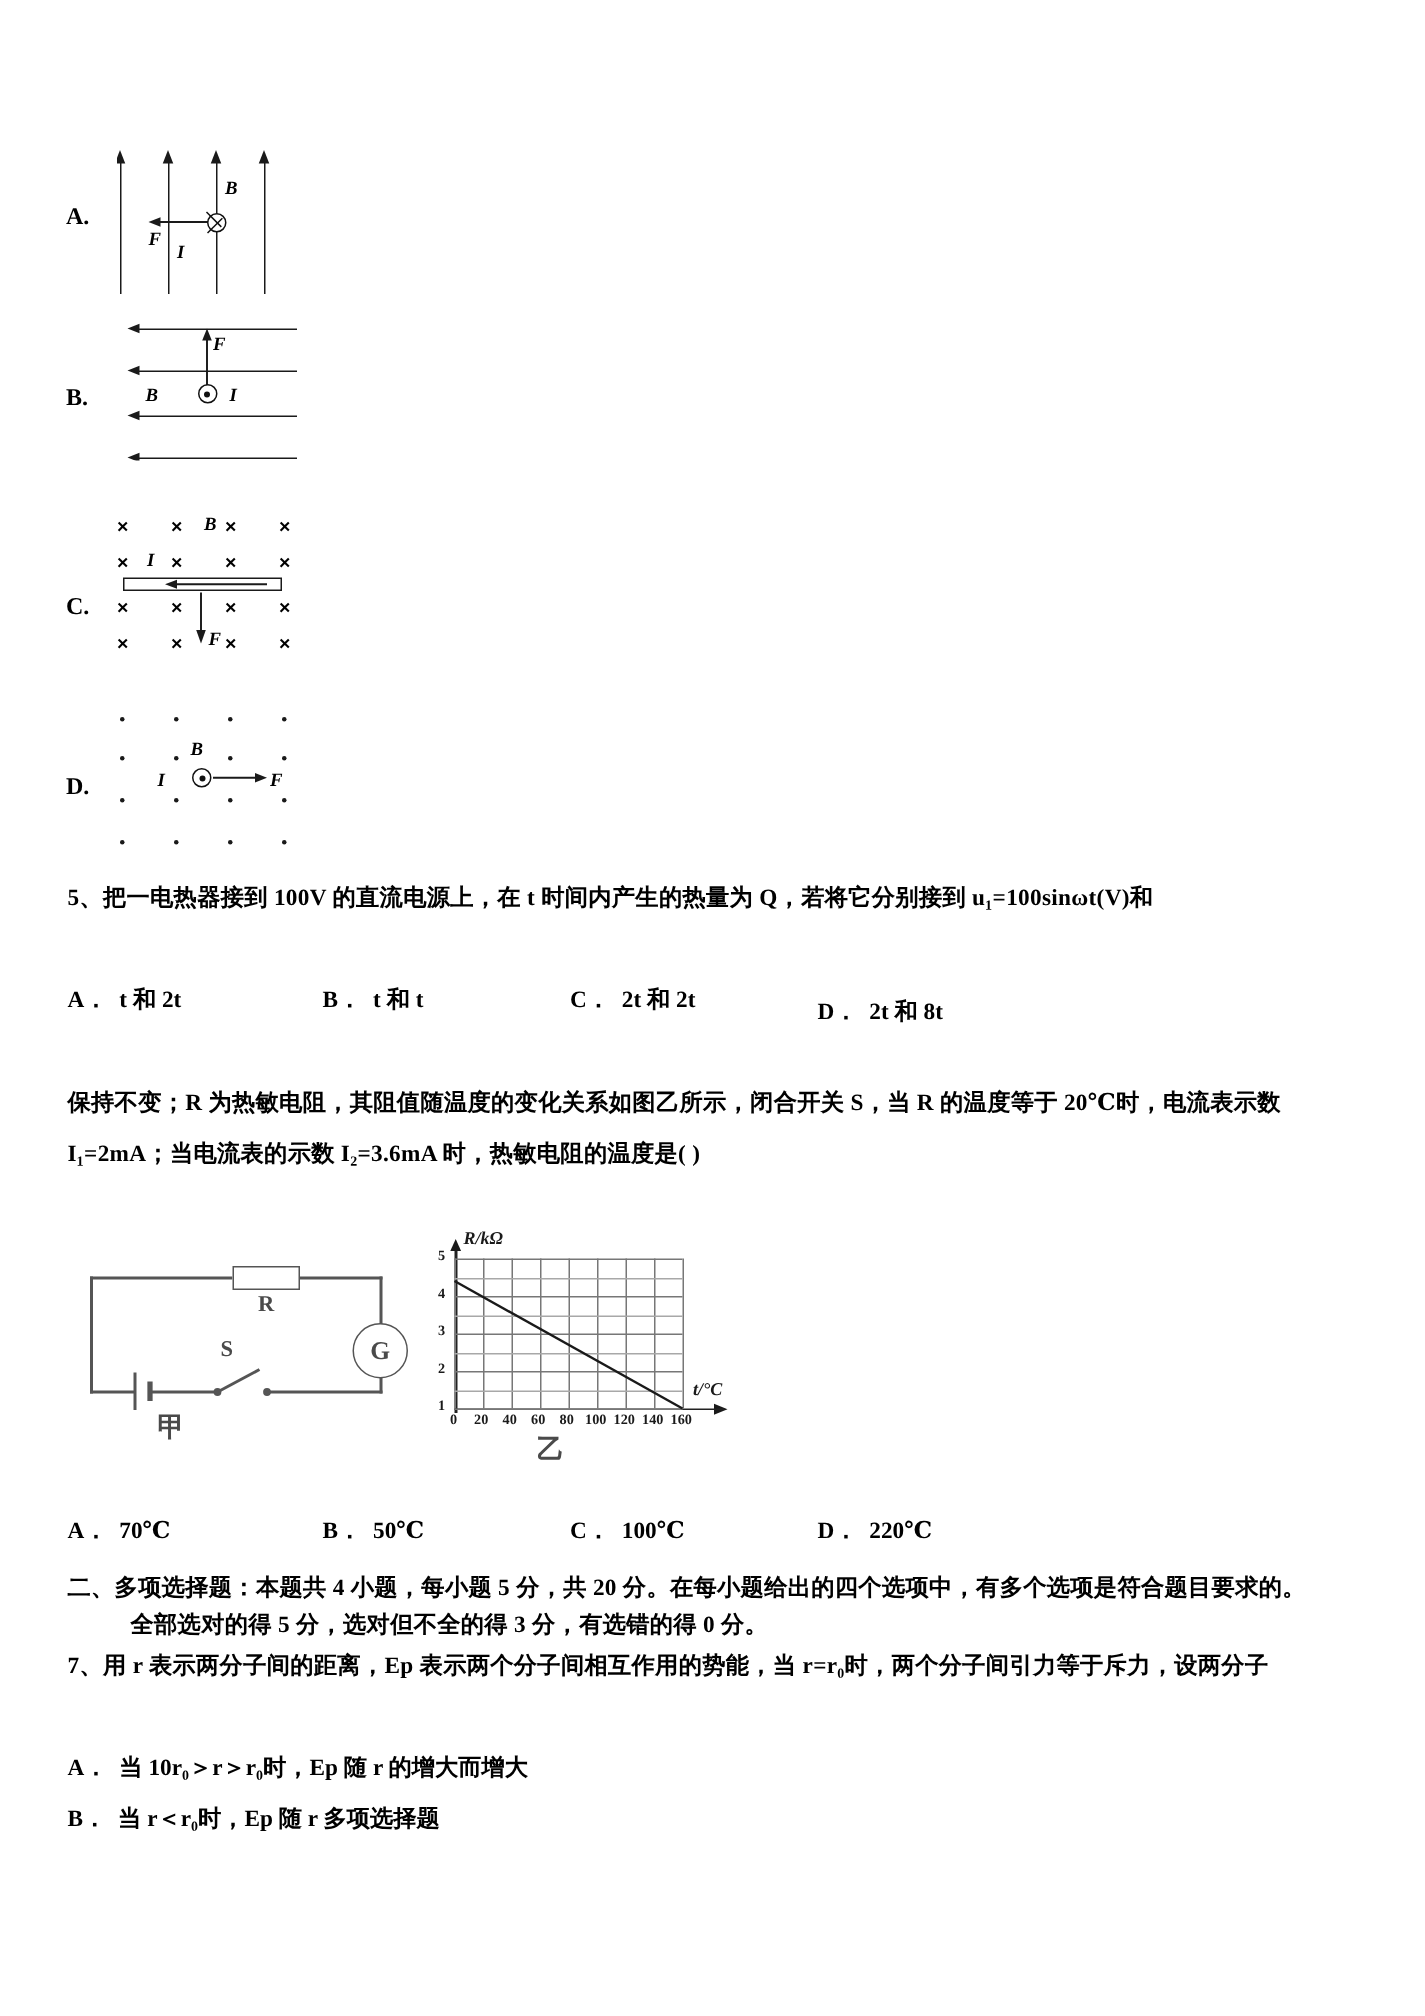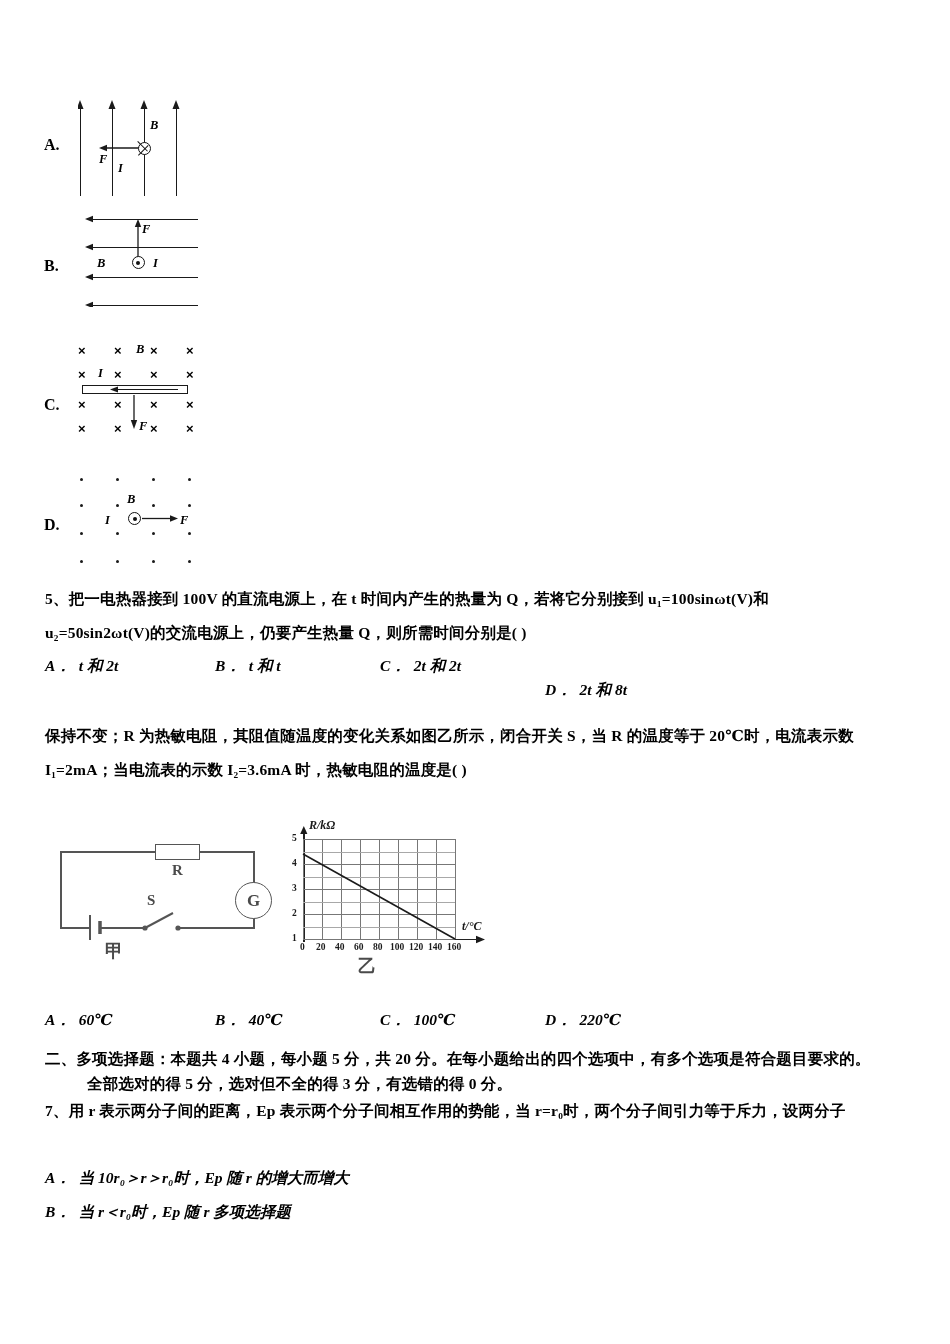--- a/index.html
+++ b/index.html
@@ -30,21 +30,20 @@
     line-height: 1.45;
     letter-spacing: 0.2px;
     font-weight: 700;
     white-space: nowrap;
   }
   .opt-row {
     position: absolute;
     font-size: 15.5px;
     font-weight: 700;
     white-space: nowrap;
-    font-style: italic;
   }
   .opt-row span.op { display: inline-block; }
 
   
   .choice-letter {
     position: absolute;
     font-size: 16px;
     font-weight: 700;
     font-family: "Liberation Serif", serif;
   }
@@ -288,35 +287,34 @@
     <svg width="120" height="100" style="position:absolute;left:0;top:0;">
       <line x1="64" y1="46.5" x2="96" y2="46.5" stroke="#1a1a1a" stroke-width="1.3"></line>
       <polygon points="100,46.5 92,43.3 92,49.7" fill="#1a1a1a"></polygon>
     </svg>
     <div class="fig-label" style="left:49px; top:20px;">B</div>
     <div class="fig-label" style="left:27px; top:41px;">I</div>
     <div class="fig-label" style="left:102px; top:41px;">F</div>
   </div>
 
   <div class="qtext" style="left:45px; top:588px;">5、把一电热器接到 100V 的直流电源上，在 t 时间内产生的热量为 Q，若将它分别接到 u₁=100sinωt(V)和</div>
-  <div class="qtext" style="left:45px; top:622px;">u₂=50sin2ωt(V)的交流电源上，仍要产生热量 Q，则所需时间分别是(  )</div>
 
   <div class="opt-row" style="left:45px; top:656px;">
     <span class="op">A．</span>
     <span class="op" style="margin-left:4px;">t 和 2t</span>
   </div>
   <div class="opt-row" style="left:215px; top:656px;">
     <span class="op">B．</span>
     <span class="op" style="margin-left:4px;">t 和 t</span>
   </div>
   <div class="opt-row" style="left:380px; top:656px;">
     <span class="op">C．</span>
     <span class="op" style="margin-left:4px;">2t 和 2t</span>
   </div>
-  <div class="opt-row" style="left:545px; top:680px;">
+  <div class="opt-row" style="left:545px; top:664px;">
     <span class="op">D．</span>
     <span class="op" style="margin-left:4px;">2t 和 8t</span>
   </div>
 
   <div class="qtext" style="left:45px; top:725px;">保持不变；R 为热敏电阻，其阻值随温度的变化关系如图乙所示，闭合开关 S，当 R 的温度等于 20℃时，电流表示数</div>
   <div class="qtext" style="left:45px; top:759px;">I₁=2mA；当电流表的示数 I₂=3.6mA 时，热敏电阻的温度是(    )</div>
 
   <div class="figbox" style="left:60px; top:835px; width:215px; height:135px;">
 
     <div class="wire" style="left:0px;   top:16px;  width:95px;  height:2px;"></div>
@@ -404,25 +402,25 @@
     <div class="tick-lbl" style="left:162px; top:122px;">160</div>
 
     <div class="ax-title" style="left:24px; top:-2px;font-style:italic;">R/kΩ</div>
     <div class="ax-title" style="left:177px; top:99px;">t/°C</div>
 
     <div class="cn-label" style="left:73px; top:134px; font-size:18px;">乙</div>
   </div>
 
   <div class="opt-row" style="left:45px; top:1010px;">
     <span class="op">A．</span>
-    <span class="op" style="margin-left:4px;">60℃</span>
+    <span class="op" style="margin-left:4px;">70℃</span>
   </div>
   <div class="opt-row" style="left:215px; top:1010px;">
     <span class="op">B．</span>
-    <span class="op" style="margin-left:4px;">40℃</span>
+    <span class="op" style="margin-left:4px;">50℃</span>
   </div>
   <div class="opt-row" style="left:380px; top:1010px;">
     <span class="op">C．</span>
     <span class="op" style="margin-left:4px;">100℃</span>
   </div>
   <div class="opt-row" style="left:545px; top:1010px;">
     <span class="op">D．</span>
     <span class="op" style="margin-left:4px;">220℃</span>
   </div>
 

